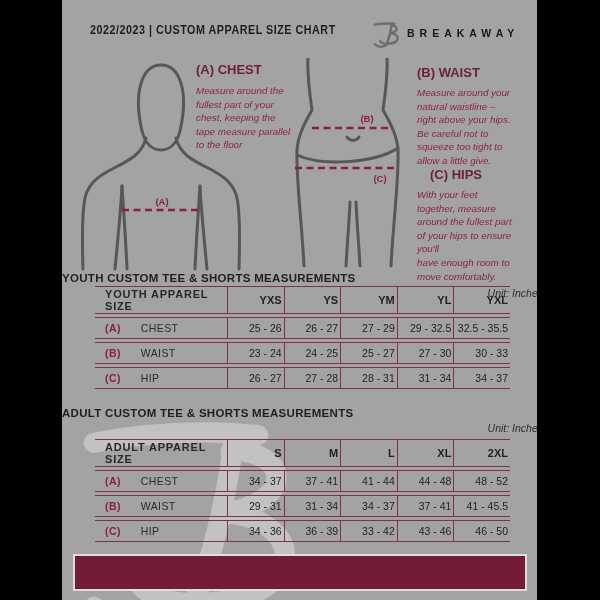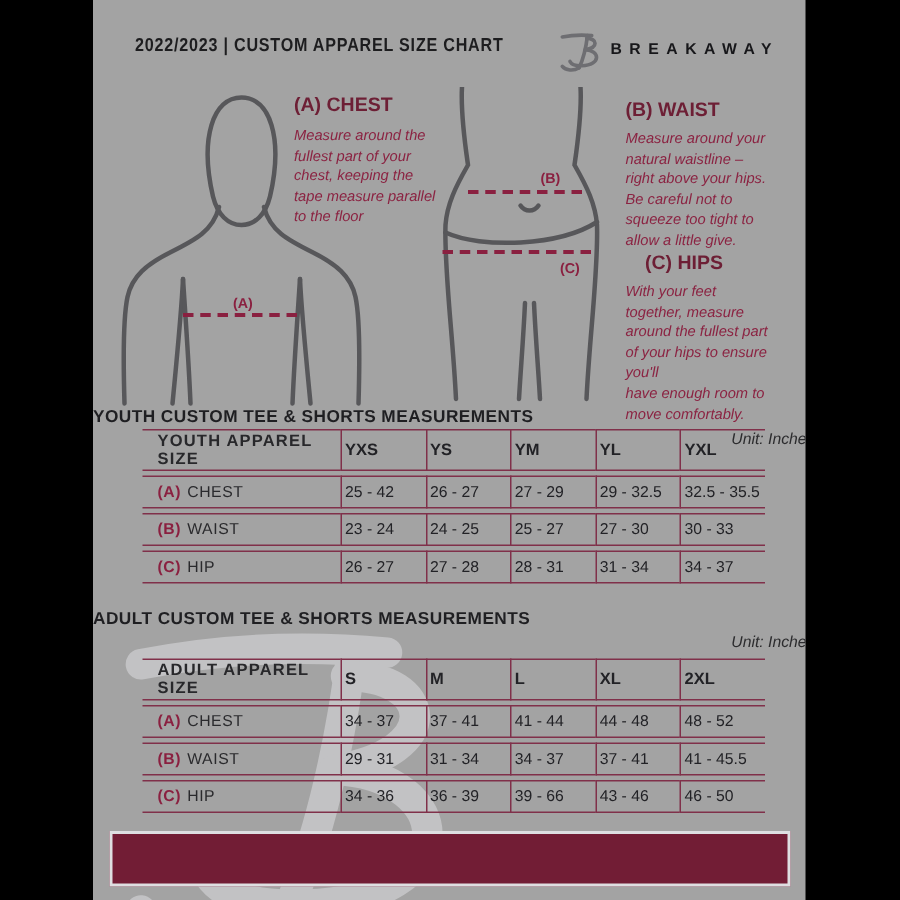--- a/index.html
+++ b/index.html
@@ -28,27 +28,27 @@
   
   .tbl-title{position:absolute;width:475px;text-align:left;font-size:11.5px;font-weight:700;
              color:#1f1f22;letter-spacing:.3px;}
   .tbl-unit{position:absolute;width:481px;text-align:right;font-size:10.5px;font-style:italic;
             color:#2c2c2e;}
 
   
   table.sizes{position:absolute;left:33px;width:415px;border-collapse:separate;border-spacing:0 3px;
               table-layout:fixed;z-index:2;}
   table.sizes td{border-top:1.5px solid #80304a;border-bottom:1.5px solid #80304a;height:18px;
-                 padding:1px 2px;font-size:10.5px;color:#222226;text-align:left;vertical-align:middle;}
+                 padding:1px 2px;font-size:10.5px;color:#222226;text-align:right;vertical-align:middle;}
   table.sizes td.lbl{text-align:left;padding-left:10px;letter-spacing:.4px;}
   table.sizes td.vsep{border-left:1.2px solid #80304a;}
   table.sizes tr.hrow td{font-weight:700;font-size:11px;}
   table.sizes td.colhead{font-weight:400;font-size:10px;letter-spacing:.8px;color:#28282b;}
   .pfx{font-weight:700;color:#8a2040;}
-  .rowname{font-weight:400;color:#2a2a2d;margin-left:4px;}
+  .rowname{font-weight:400;color:#2a2a2d;margin-left:20px;}
 
   
   .watermark{position:absolute;left:16px;top:396px;z-index:1;opacity:.55;}
   .footer-bar{position:absolute;left:11px;top:554px;width:450px;height:33px;background:#721d35;
               border:2px solid #dedee1;z-index:3;}
 </style>
 </head>
 <body>
 
 <div id="stage">
@@ -141,21 +141,21 @@
           <tr class="hrow">
         <td class="lbl colhead">YOUTH APPAREL SIZE</td>
         <td class="vsep">YXS</td>
         <td class="vsep">YS</td>
         <td class="vsep">YM</td>
         <td class="vsep">YL</td>
         <td class="vsep">YXL</td>
       </tr>
       <tr>
         <td class="lbl"><span class="pfx">(A)</span><span class="rowname">CHEST</span></td>
-        <td class="vsep">25 - 42</td>
+        <td class="vsep">25 - 26</td>
         <td class="vsep">26 - 27</td>
         <td class="vsep">27 - 29</td>
         <td class="vsep">29 - 32.5</td>
         <td class="vsep">32.5 - 35.5</td>
       </tr>
       <tr>
         <td class="lbl"><span class="pfx">(B)</span><span class="rowname">WAIST</span></td>
         <td class="vsep">23 - 24</td>
         <td class="vsep">24 - 25</td>
         <td class="vsep">25 - 27</td>
@@ -207,21 +207,21 @@
         <td class="vsep">29 - 31</td>
         <td class="vsep">31 - 34</td>
         <td class="vsep">34 - 37</td>
         <td class="vsep">37 - 41</td>
         <td class="vsep">41 - 45.5</td>
       </tr>
       <tr>
         <td class="lbl"><span class="pfx">(C)</span><span class="rowname">HIP</span></td>
         <td class="vsep">34 - 36</td>
         <td class="vsep">36 - 39</td>
-        <td class="vsep">39 - 66</td>
+        <td class="vsep">33 - 42</td>
         <td class="vsep">43 - 46</td>
         <td class="vsep">46 - 50</td>
       </tr>
     </tbody>
       </table>
 
     <div class="footer-bar"></div>
   </div>
 </div>
 

